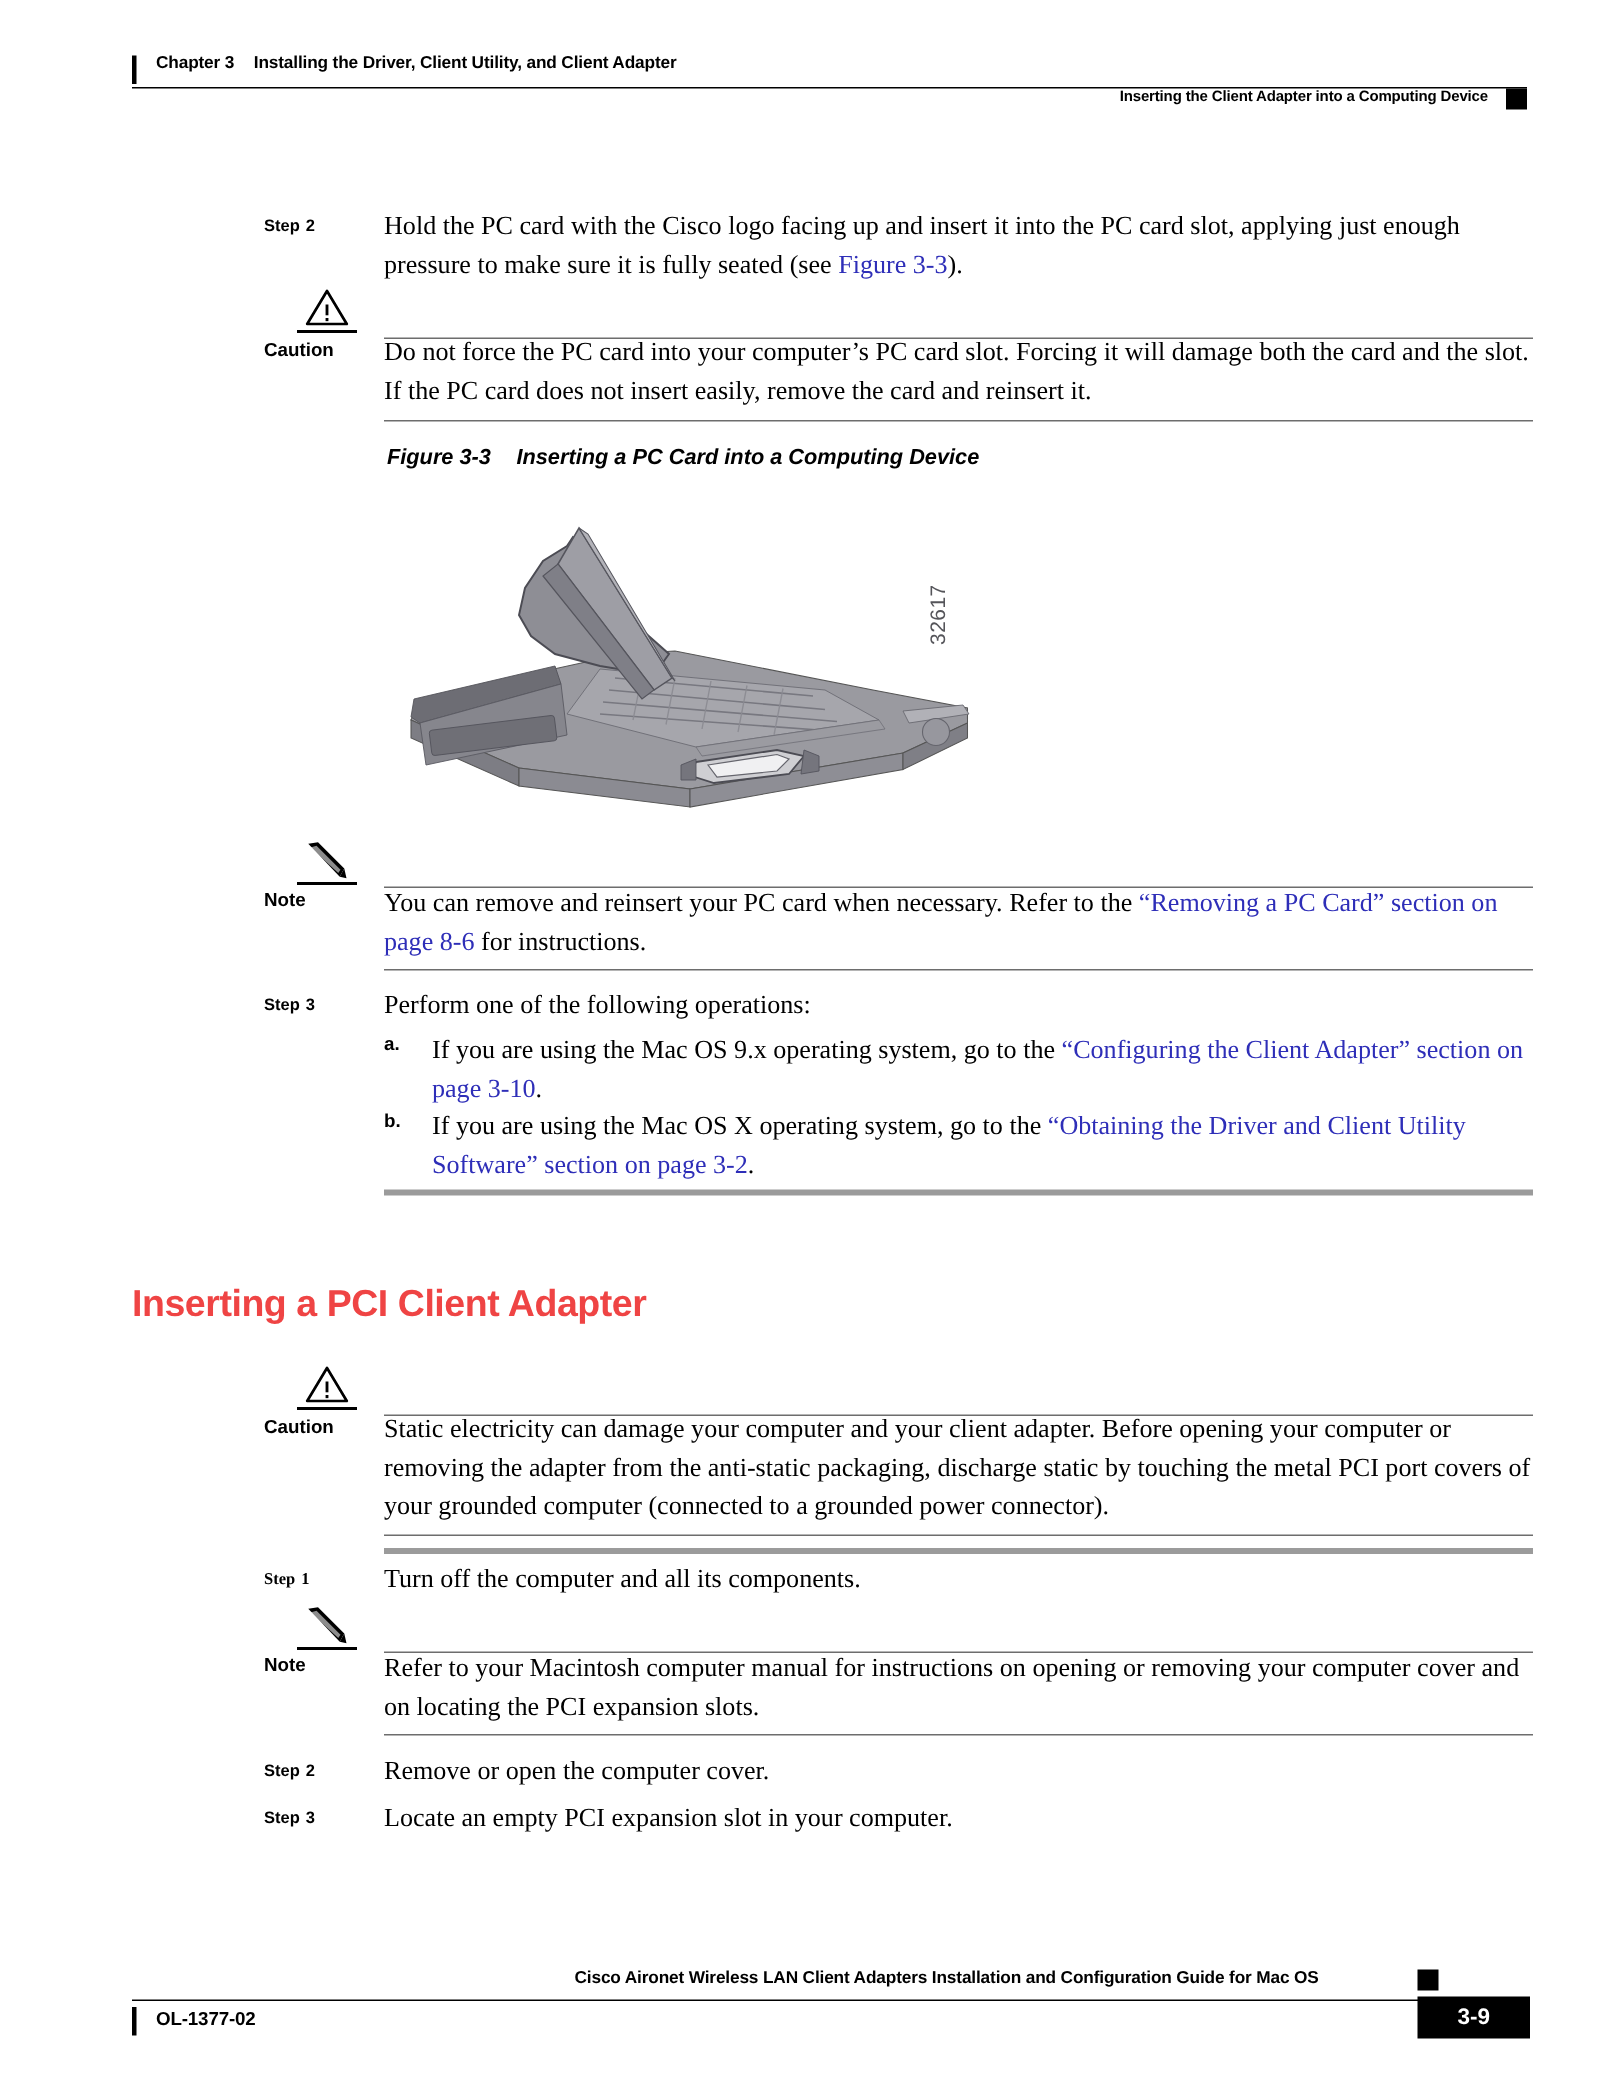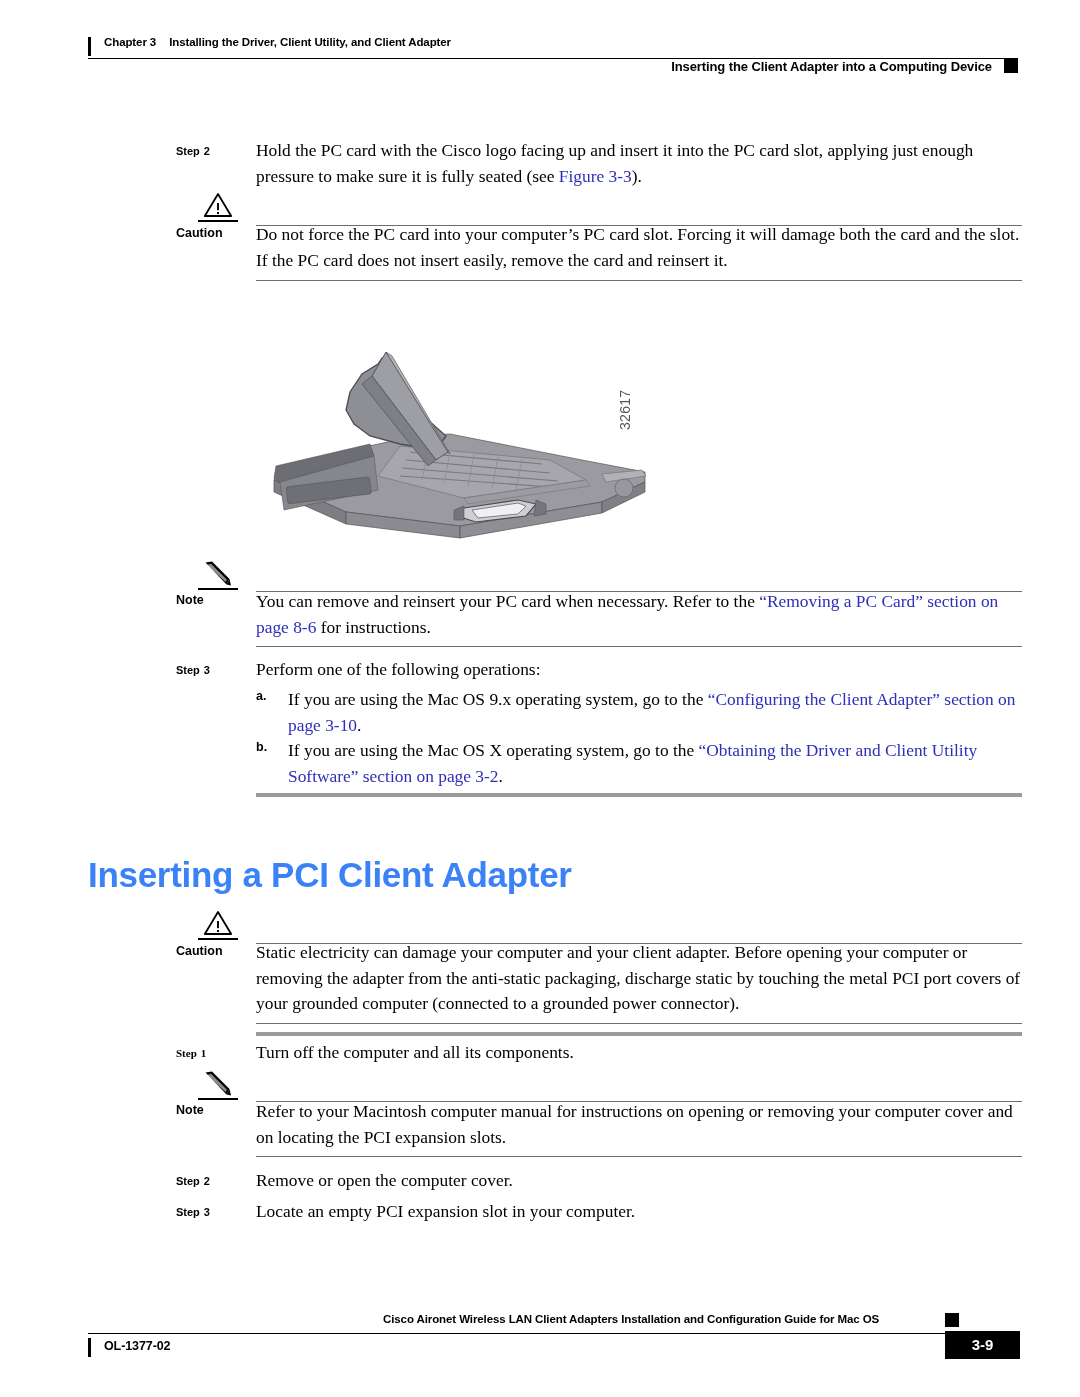--- a/index.html
+++ b/index.html
@@ -58,21 +58,21 @@
     width: 930px;
     height: 1.2px;
     background: #000;
   }
   .runhead-section {
     position: absolute;
     right: 26px;
     top: 25px;
     font-family: "Liberation Sans", sans-serif;
     font-weight: bold;
-    font-size: 13px;
+    font-size: 10px;
     letter-spacing: -0.1px;
     white-space: nowrap;
   }
   .runhead-square {
     position: absolute;
     right: 0;
     top: 25px;
     width: 14px;
     height: 14px;
     background: #000;
@@ -134,23 +134,23 @@
     width: 766px;
     height: 1.2px;
     background: #6d6d6d;
   }
 
   
   .h1 {
     position: absolute;
     font-family: "Liberation Sans", sans-serif;
     font-weight: bold;
-    font-size: 35px;
+    font-size: 25px;
     letter-spacing: -0.3px;
-    color: #3b82f6;
+    color: #ef4444;
     white-space: nowrap;
   }
 
   
   .thick-rule {
     position: absolute;
     height: 4px;
     background: #9b9b9b;
   }
 
@@ -253,20 +253,23 @@
         <rect x="14.05" y="20" width="1.9" height="2.1" fill="#000"></rect>
       </svg>
       <div class="icon-underline"></div>
     </div>
     <div class="adm-rule" style="top:33px;"></div>
     <div class="adm-label" style="top:34px;">Caution</div>
     <div class="body-text" style="top:30px;">Do not force the PC card into your computer’s PC card slot. Forcing it will damage both the card and the slot. If the PC card does not insert easily, remove the card and reinsert it.</div>
     <div class="adm-rule" style="top:88px;"></div>
   </div>
 
+  <div class="fig-caption" style="left:258px; top:297px;">
+    <span class="fc-num">Figure 3-3</span><span>Inserting a PC Card into a Computing Device</span>
+  </div>
 
   <div class="fig-wrap" style="left:250px; top:340px; width:420px; height:210px;">
     <svg width="420" height="210" viewBox="0 0 420 210" aria-hidden="true">
 
       <path d="M24 140 L30 128 L55 120 L165 96 L200 94 L332 120 L395 132 L395 142 L352 162 L210 186 L96 172 Z" fill="#9a9aa0" stroke="#555" stroke-width="0.7"></path>
 
       <path d="M24 140 L24 152 L96 184 L96 172 Z" fill="#7d7d84" stroke="#555" stroke-width="0.7"></path>
 
       <path d="M96 172 L210 186 L210 198 L96 184 Z" fill="#8b8b92" stroke="#555" stroke-width="0.7"></path>
 

